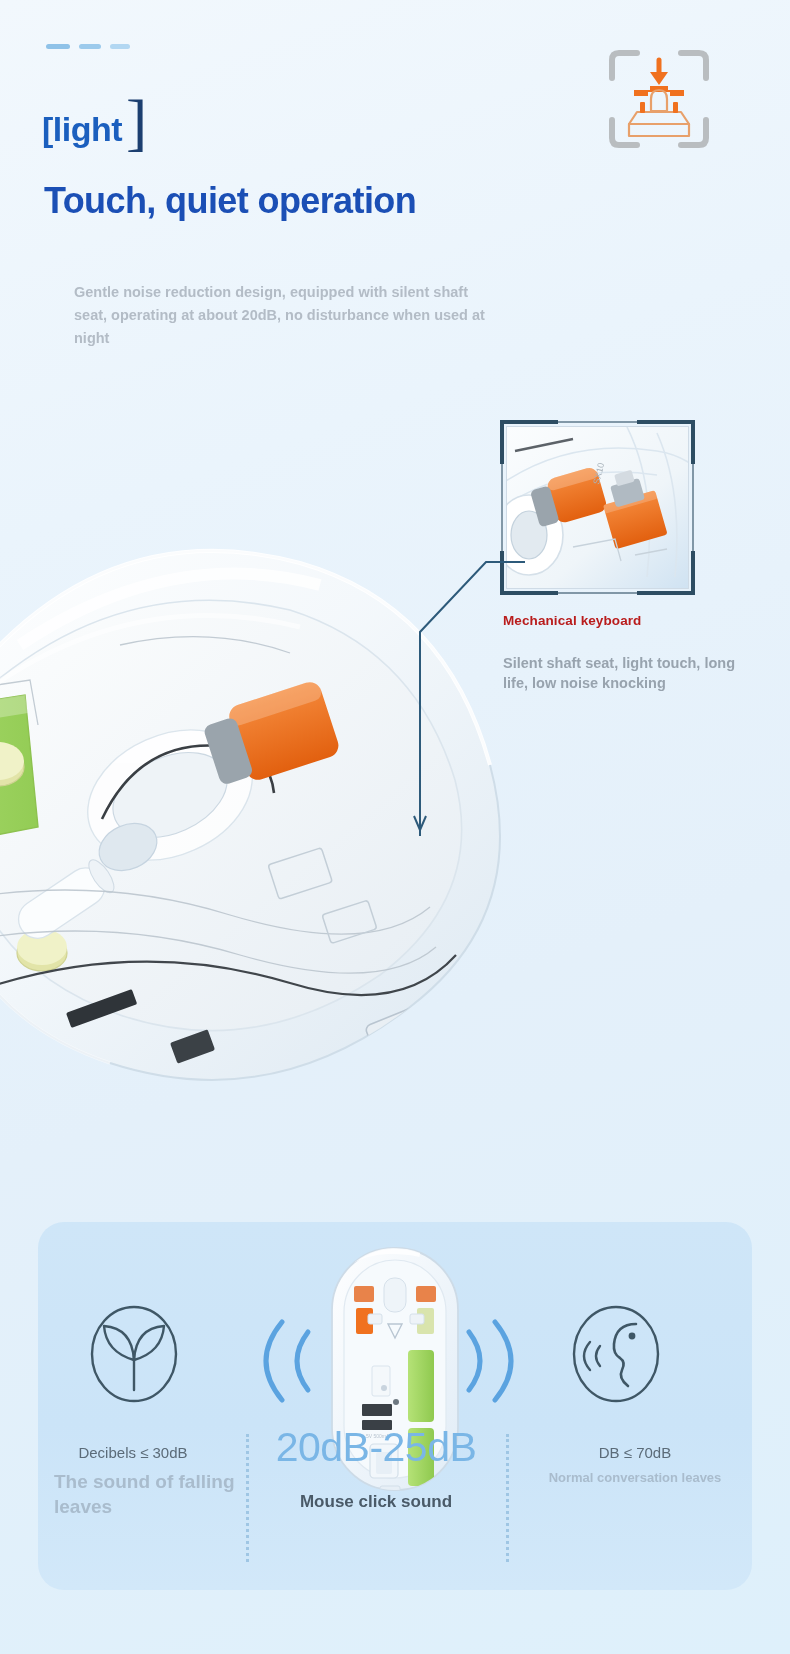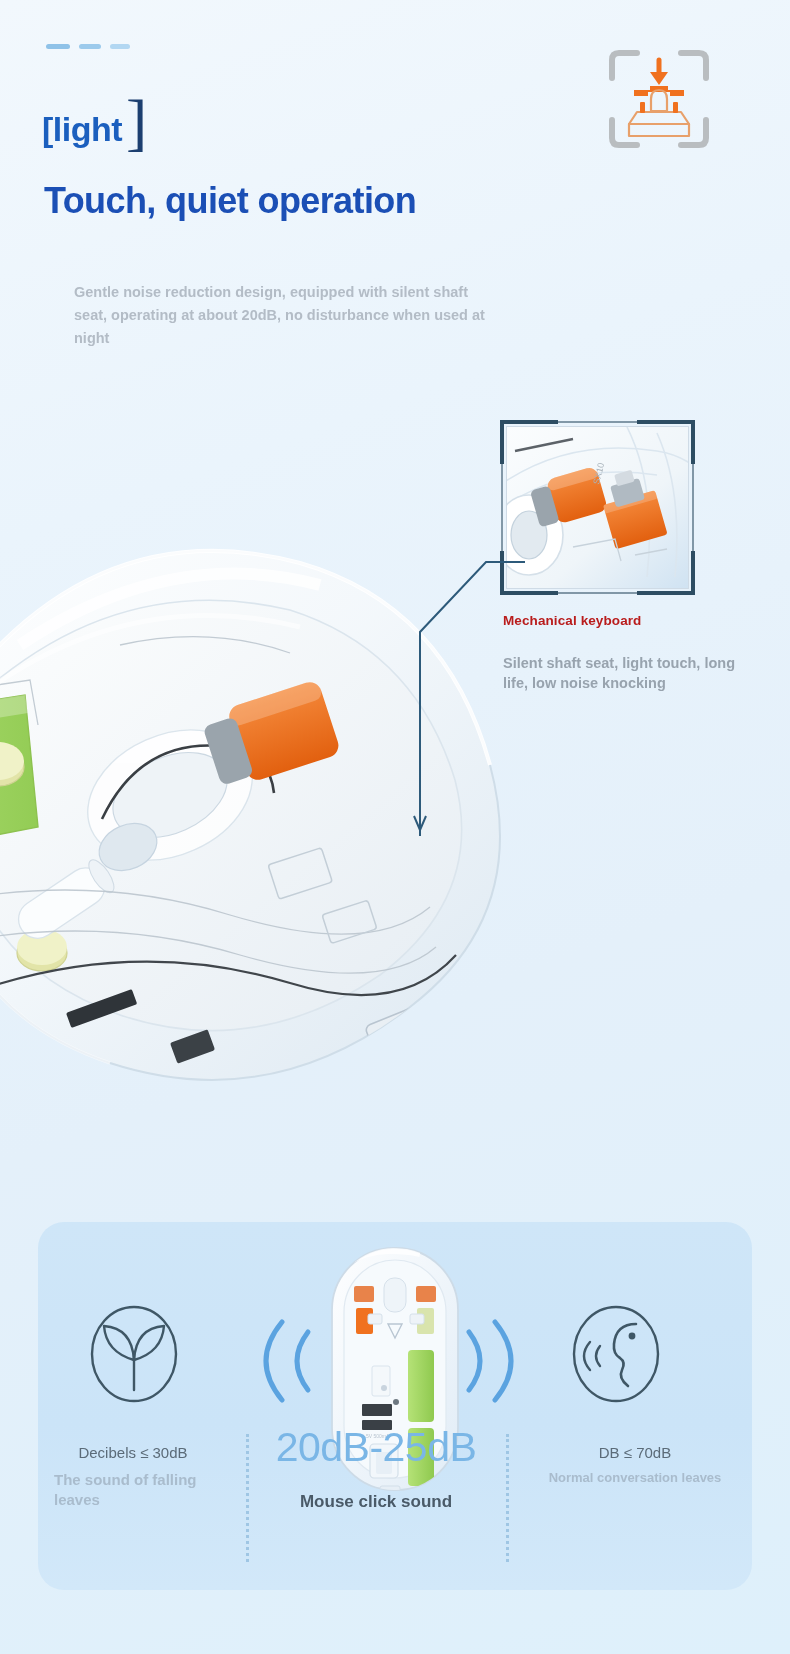--- a/index.html
+++ b/index.html
@@ -79,21 +79,21 @@
     border-left:3px dotted #9fc6e4; }
   .divider.d1 { left:246px; }
   .divider.d2 { left:506px; }
 
   .cell { position:absolute; text-align:center; }
   .cell .big { font-weight:normal; color:#5b6b78; white-space:nowrap; }
   .cell .sub { color:#a9bccd; font-weight:bold; line-height:1.3; }
 
   .cell.c1 { left:30px; top:1444px; width:206px; }
   .cell.c1 .big { font-size:15px; }
-  .cell.c1 .sub { font-size:15px; margin-top:9px; text-align:left; padding-left:24px; }
+  .cell.c1 .sub { font-size:19px; margin-top:9px; text-align:left; padding-left:24px; }
 
   .cell.c2 { left:256px; top:1424px; width:240px; }
   .cell.c2 .big { font-size:41px; color:#7ab6e6; letter-spacing:-.5px; font-weight:normal; }
   .cell.c2 .sub { font-size:17px; color:#4a5a68; margin-top:20px; }
 
   .cell.c3 { left:516px; top:1444px; width:238px; }
   .cell.c3 .big { font-size:15px; }
   .cell.c3 .sub { font-size:13px; margin-top:9px; }
 </style>
 </head>

